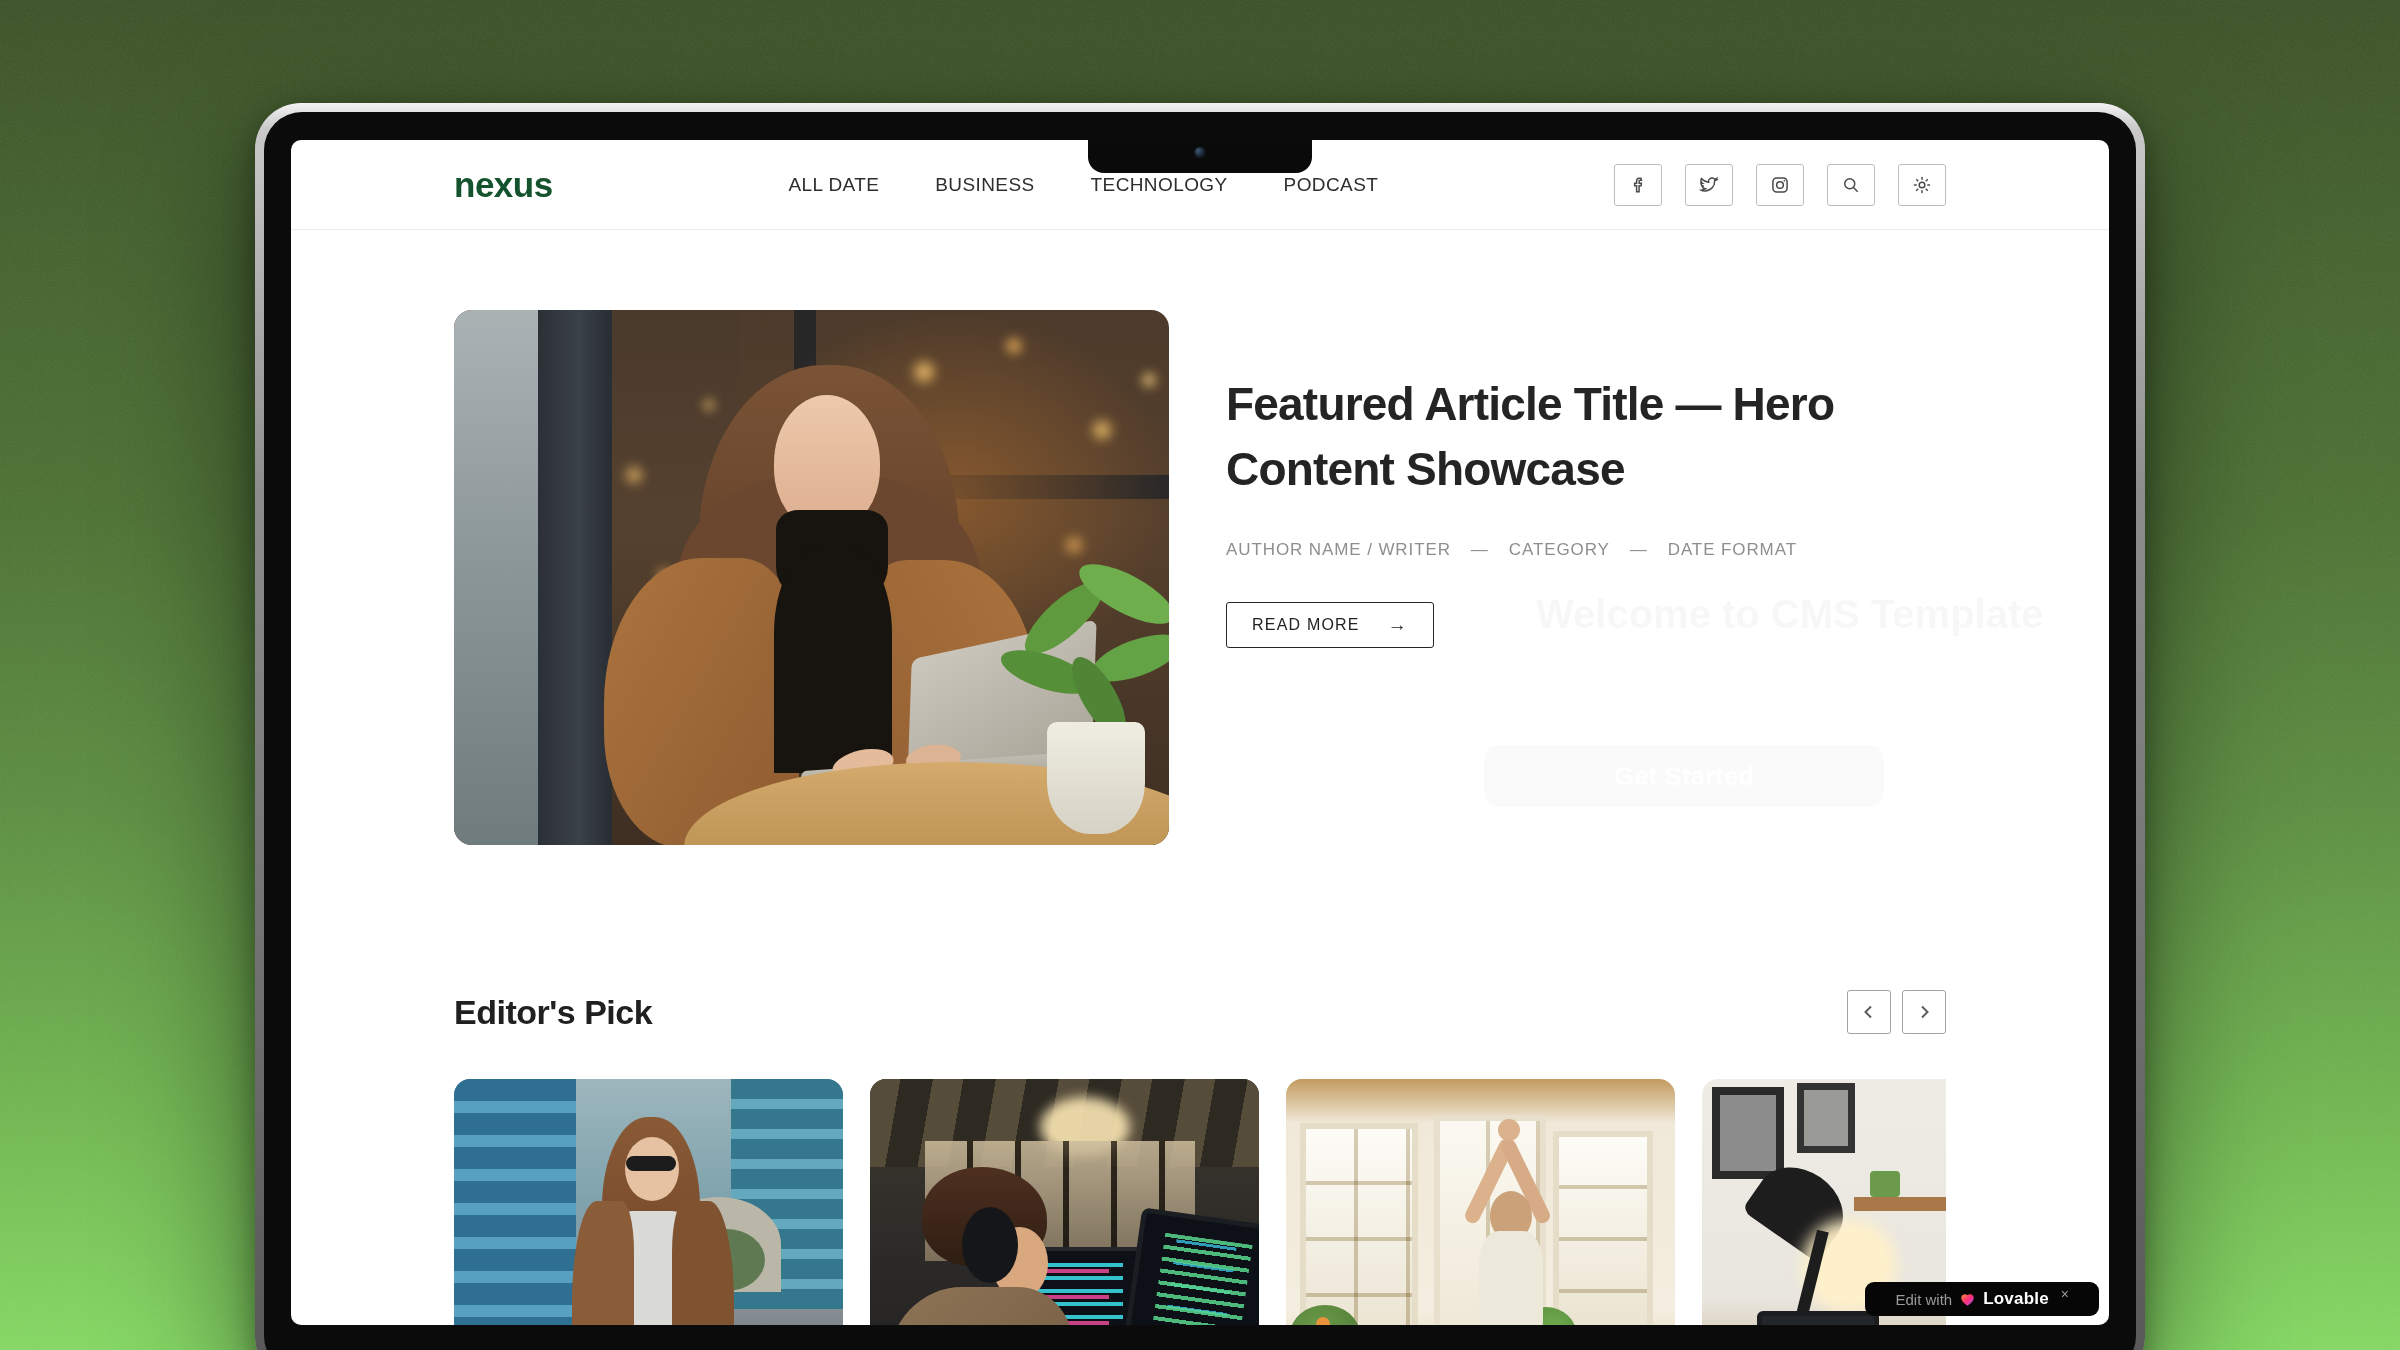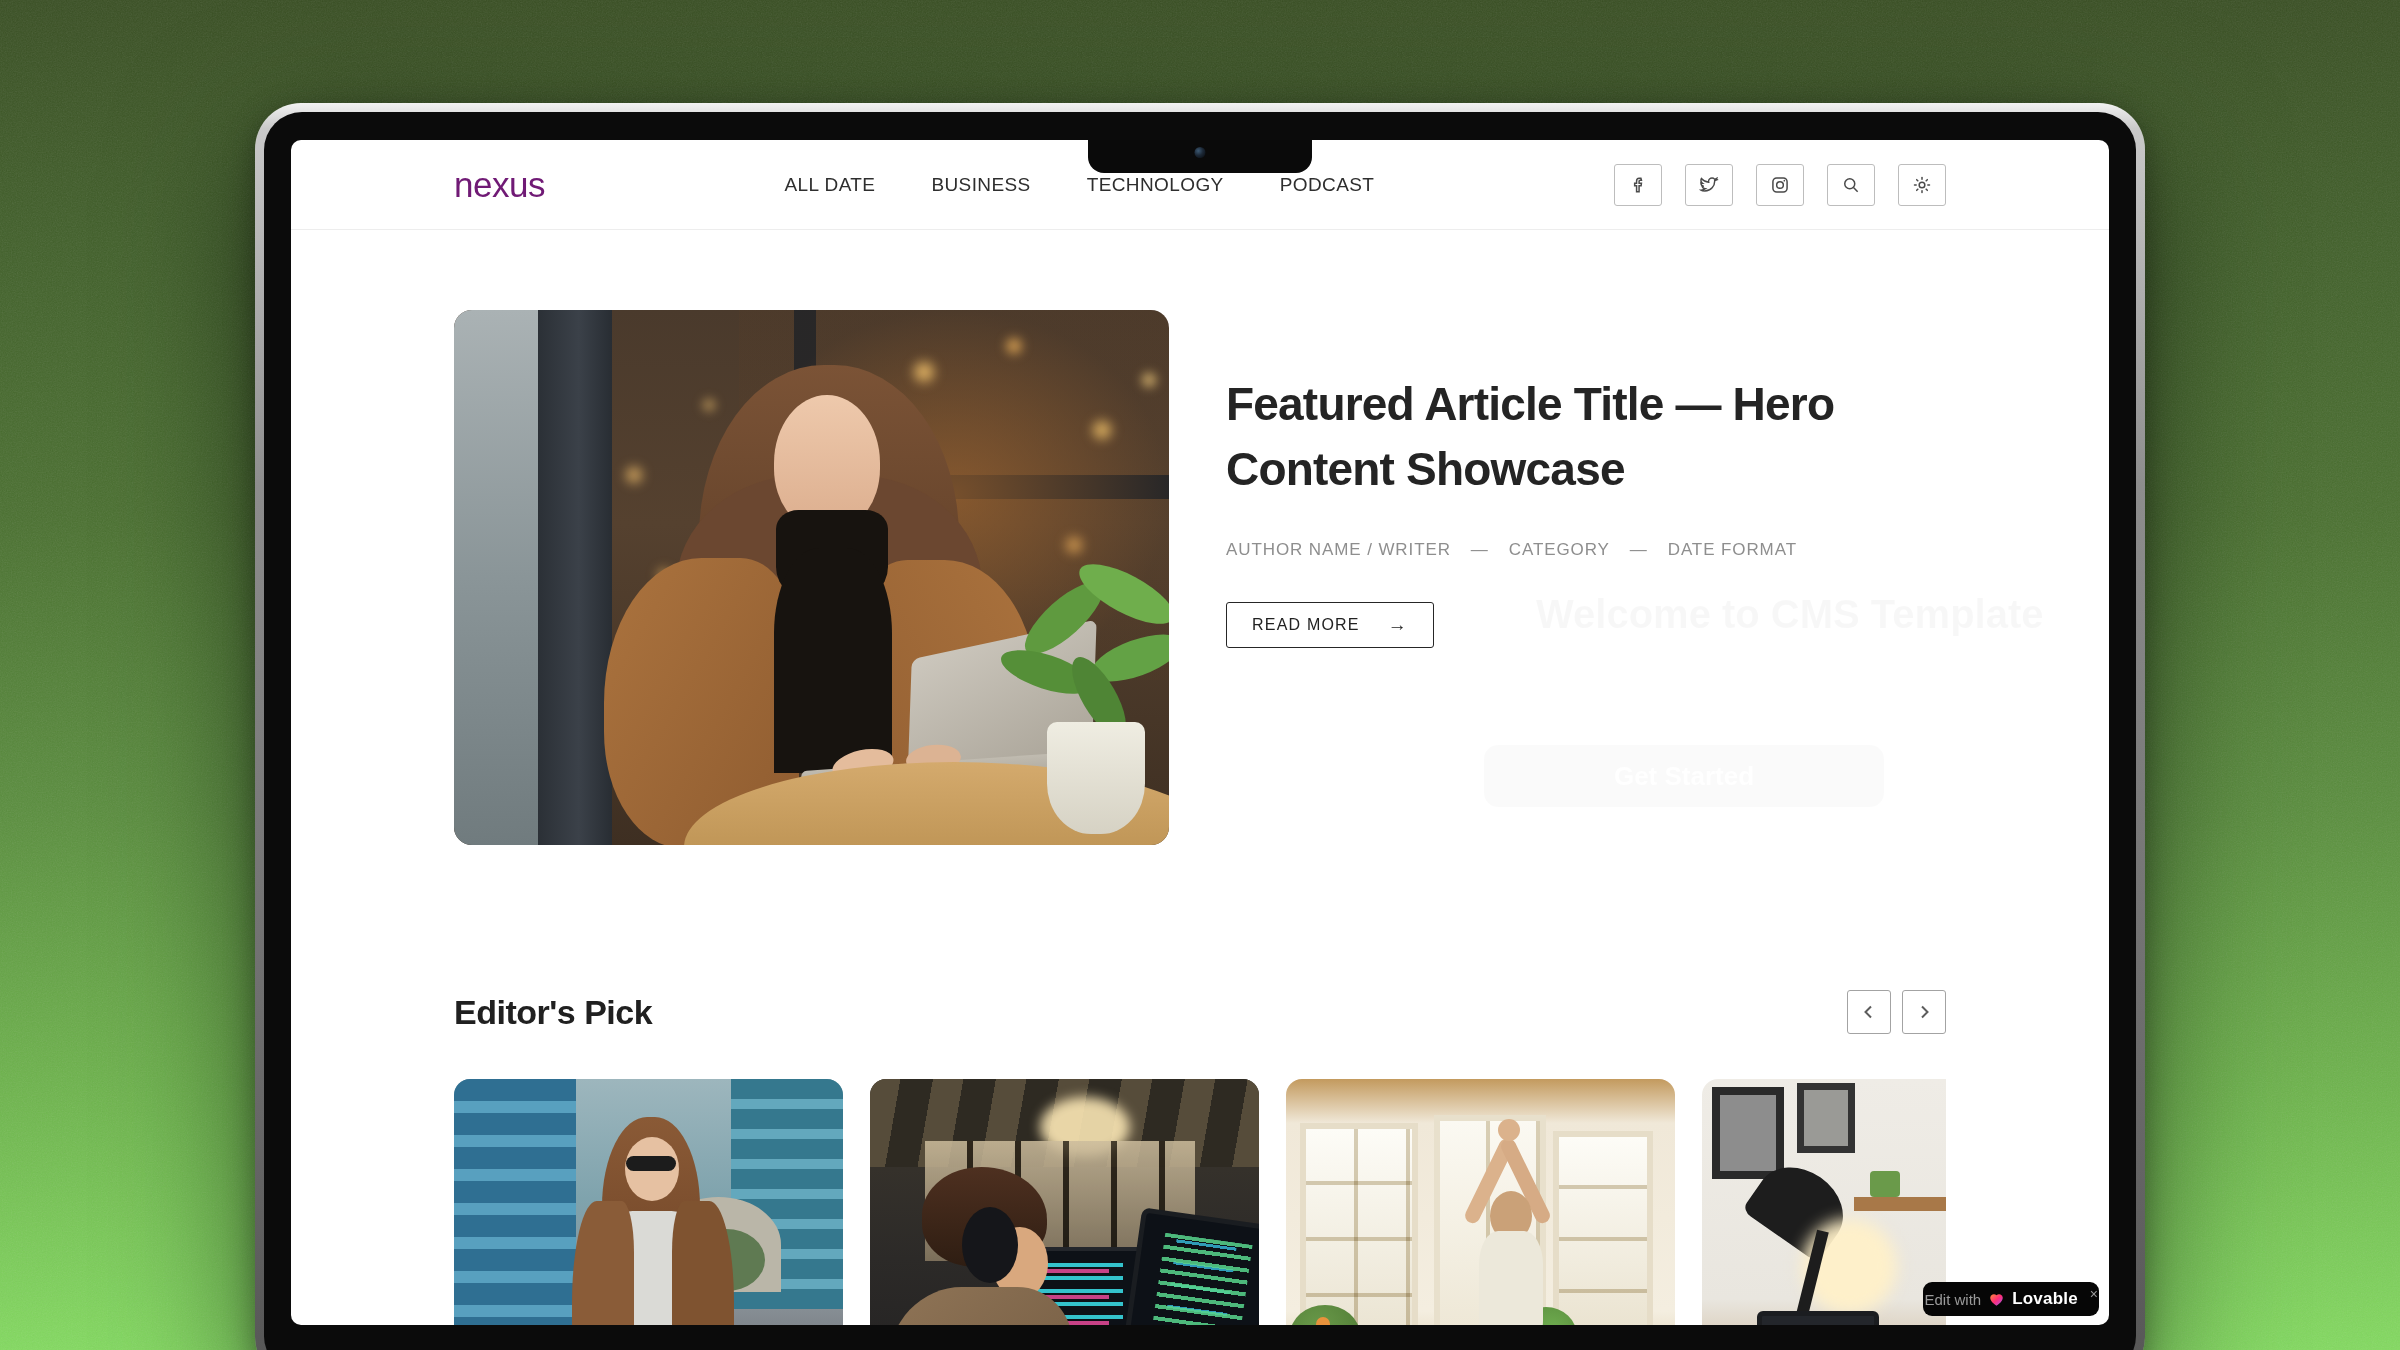--- a/index.html
+++ b/index.html
@@ -27,21 +27,21 @@
     position:absolute; left:50%; top:0; transform:translateX(-50%);
     width:224px; height:33px; background:#0a0a0a; border-radius:0 0 16px 16px; z-index:40;
   }
   .camera { position:absolute; left:50%; top:7px; transform:translateX(-50%);
     width:11px; height:11px; border-radius:50%;
     background:radial-gradient(circle at 35% 35%, #3d5a74 0%, #1c2836 45%, #05070a 100%); }
 
   
   .hdr { height:90px; display:flex; align-items:center; justify-content:space-between;
     padding:0 163px; border-bottom:1px solid #ededed; }
-  .logo { font-size:35px; font-weight:400; letter-spacing:-.5px; color:#701a75; cursor:pointer; }
+  .logo { font-size:35px; font-weight:700; letter-spacing:-.5px; color:#14532d; cursor:pointer; }
   .nav { display:flex; gap:56px; }
   .nav a { font-size:19px; letter-spacing:.4px; color:#2e2e2e; text-decoration:none; cursor:pointer; }
   .hdr-icons { display:flex; gap:23px; }
   .icon-btn { width:48px; height:42px; border:1.5px solid #bdbdbd; border-radius:3px;
     display:flex; align-items:center; justify-content:center; background:#fff; cursor:pointer; }
   .icon-btn svg { display:block; }
 
   
   .hero { margin-top:80px; padding:0 163px; display:flex; gap:57px; }
   .hero-img { position:relative; width:715px; height:535px; border-radius:18px; overflow:hidden;
@@ -68,21 +68,21 @@
   .ed-title { font-size:34px; font-weight:700; letter-spacing:-.5px; color:#202020; }
   .ed-arrows { display:flex; gap:11px; }
   .arrow-btn { width:44px; height:44px; border:1.5px solid #a3a3a3; border-radius:3px; background:#fff;
     display:flex; align-items:center; justify-content:center; cursor:pointer; }
   .cards { margin:45px 163px 0 163px; display:flex; gap:27px; overflow:hidden; height:400px; }
   .card { position:relative; flex:none; width:389px; height:400px; border-radius:16px; overflow:hidden; cursor:pointer; }
 
   
   .badge { position:absolute; right:10px; bottom:9px; z-index:50; height:34px;
     background:#060606; border-radius:9px; display:flex; align-items:center; gap:7px;
-    padding:0 1px; cursor:pointer; }
+    padding:0 30px; cursor:pointer; }
   .badge .pfx { font-size:15px; color:#9a9a9a; }
   .badge .brand { font-size:17px; font-weight:800; color:#fff; letter-spacing:.2px; }
   .badge .close { font-size:14px; color:#9a9a9a; margin-left:5px; margin-top:-10px; cursor:pointer; }
 </style>
 </head>
 <body>
 
 <svg class="noise-layer" width="2400" height="1350">
   <filter id="grain">
       <feTurbulence type="fractalNoise" baseFrequency="0.8" numOctaves="2" stitchTiles="stitch"></feTurbulence>

